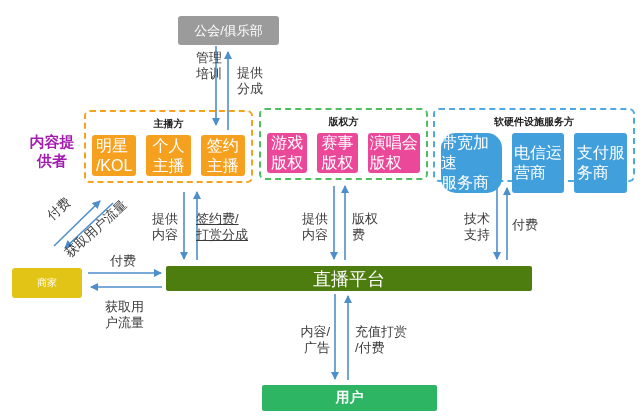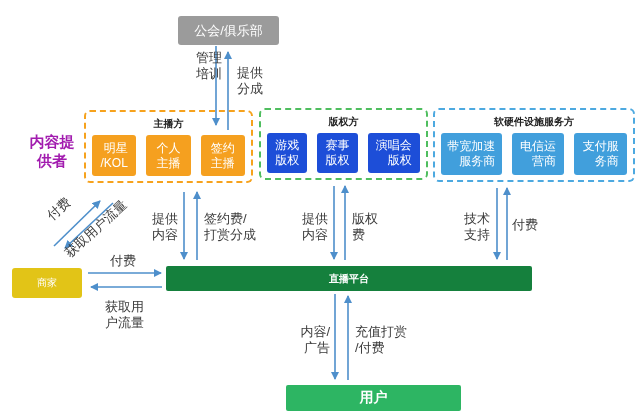--- a/index.html
+++ b/index.html
@@ -7,40 +7,40 @@
     position:relative;width:640px;height:418px;background:#fff;overflow:hidden;
     font-family:"Liberation Sans","DejaVu Sans",sans-serif;color:#333;
   }
   .abs{position:absolute;}
   .node{
     display:flex;align-items:center;justify-content:center;
     color:#fff;text-align:center;border-radius:3px;white-space:pre-line;
   }
   #guild-node{left:178px;top:16px;width:101px;height:29px;background:#9b9b9b;font-size:13px;}
   #merchant-node{left:12px;top:268px;width:70px;height:30px;background:#e2c417;font-size:10px;}
-  #platform-node{left:166px;top:266px;width:366px;height:25px;background:#15803d;font-size:10px;font-weight:bold;border-radius:2px;}
-  #user-node{left:262px;top:385px;width:175px;height:26px;background:#2db563;font-size:14px;font-weight:600;border-radius:2px;margin-left:24px;}
+  #platform-node{left:166px;top:266px;width:366px;height:25px;background:#4d7c0f;font-size:18px;font-weight:normal;border-radius:2px;}
+  #user-node{left:262px;top:385px;width:175px;height:26px;background:#2db563;font-size:14px;font-weight:600;border-radius:2px;}
   .group{
     position:absolute;border-radius:6px;box-sizing:border-box;
     padding:3px 6px 5px 6px;display:flex;flex-direction:column;
   }
   .group-title{
     text-align:center;font-size:10px;font-weight:bold;color:#222;
     line-height:17px;margin-bottom:3px;flex:0 0 auto;
   }
   .group-items{display:flex;flex-direction:row;gap:10px;flex:1;}
   .group-item{
     flex:1;display:flex;align-items:center;justify-content:center;
-    color:#fff;font-size:12px;line-height:1.25;text-align:right;
+    color:#fff;font-size:16px;line-height:1.25;text-align:left;
     border-radius:3px;white-space:pre-line;
   }
   #group-anchor{left:84px;top:110px;width:169px;height:73px;border:2.5px dashed #f6a21d;}
   #group-anchor .group-item{background:#f5a01f;}
   #group-copyright{left:259px;top:108px;width:169px;height:72px;border:2.5px dashed #4fbe5f;}
-  #group-copyright .group-item{background:#1d4ed8;}
+  #group-copyright .group-item{background:#ec4899;}
   #group-service{left:433px;top:108px;width:202px;height:74px;border:2.5px dashed #4da9e0;}
   #group-service .group-item{background:#419fdc;}
   .edge-label{
     position:absolute;font-size:13px;line-height:16px;color:#3a3a3a;
     white-space:pre-line;
   }
   .rot{transform:rotate(-42deg);}
   #side-label{
     left:12px;top:132px;width:80px;text-align:center;
     font-size:15px;font-weight:bold;color:#a21caf;line-height:19px;white-space:pre-line;
@@ -109,41 +109,41 @@
       <div class="group-item">赛事
 版权</div>
       <div class="group-item" style="flex:1.3;">演唱会
 版权</div>
     </div>
   </div>
 
   <div class="group" id="group-service">
     <div class="group-title">软硬件设施服务方</div>
     <div class="group-items">
-      <div class="group-item" style="flex:1.15;">带宽加速
+      <div class="group-item" style="flex:1.15;border-radius:15px;">带宽加速
 服务商</div>
       <div class="group-item">电信运
 营商</div>
       <div class="group-item">支付服
 务商</div>
     </div>
   </div>
 
   <div class="abs node" id="merchant-node">商家</div>
   <div class="abs node" id="platform-node">直播平台</div>
   <div class="abs node" id="user-node">用户</div>
 
   <div class="edge-label" style="left:180px;top:50px;width:34px;text-align:center;margin-left:12px;">管理
 培训</div>
   <div class="edge-label" style="left:233px;top:65px;width:34px;text-align:center;">提供
 分成</div>
 
   <div class="edge-label" style="left:148px;top:211px;width:34px;text-align:center;">提供
 内容</div>
-  <div class="edge-label" style="left:204px;top:211px;width:64px;">签约费/
+  <div class="edge-label" style="left:196px;top:211px;width:64px;text-decoration:underline;">签约费/
 打赏分成</div>
 
   <div class="edge-label" style="left:298px;top:211px;width:34px;text-align:center;">提供
 内容</div>
   <div class="edge-label" style="left:352px;top:211px;width:32px;">版权
 费</div>
 
   <div class="edge-label" style="left:460px;top:211px;width:34px;text-align:center;">技术
 支持</div>
   <div class="edge-label" style="left:512px;top:217px;width:30px;">付费</div>

